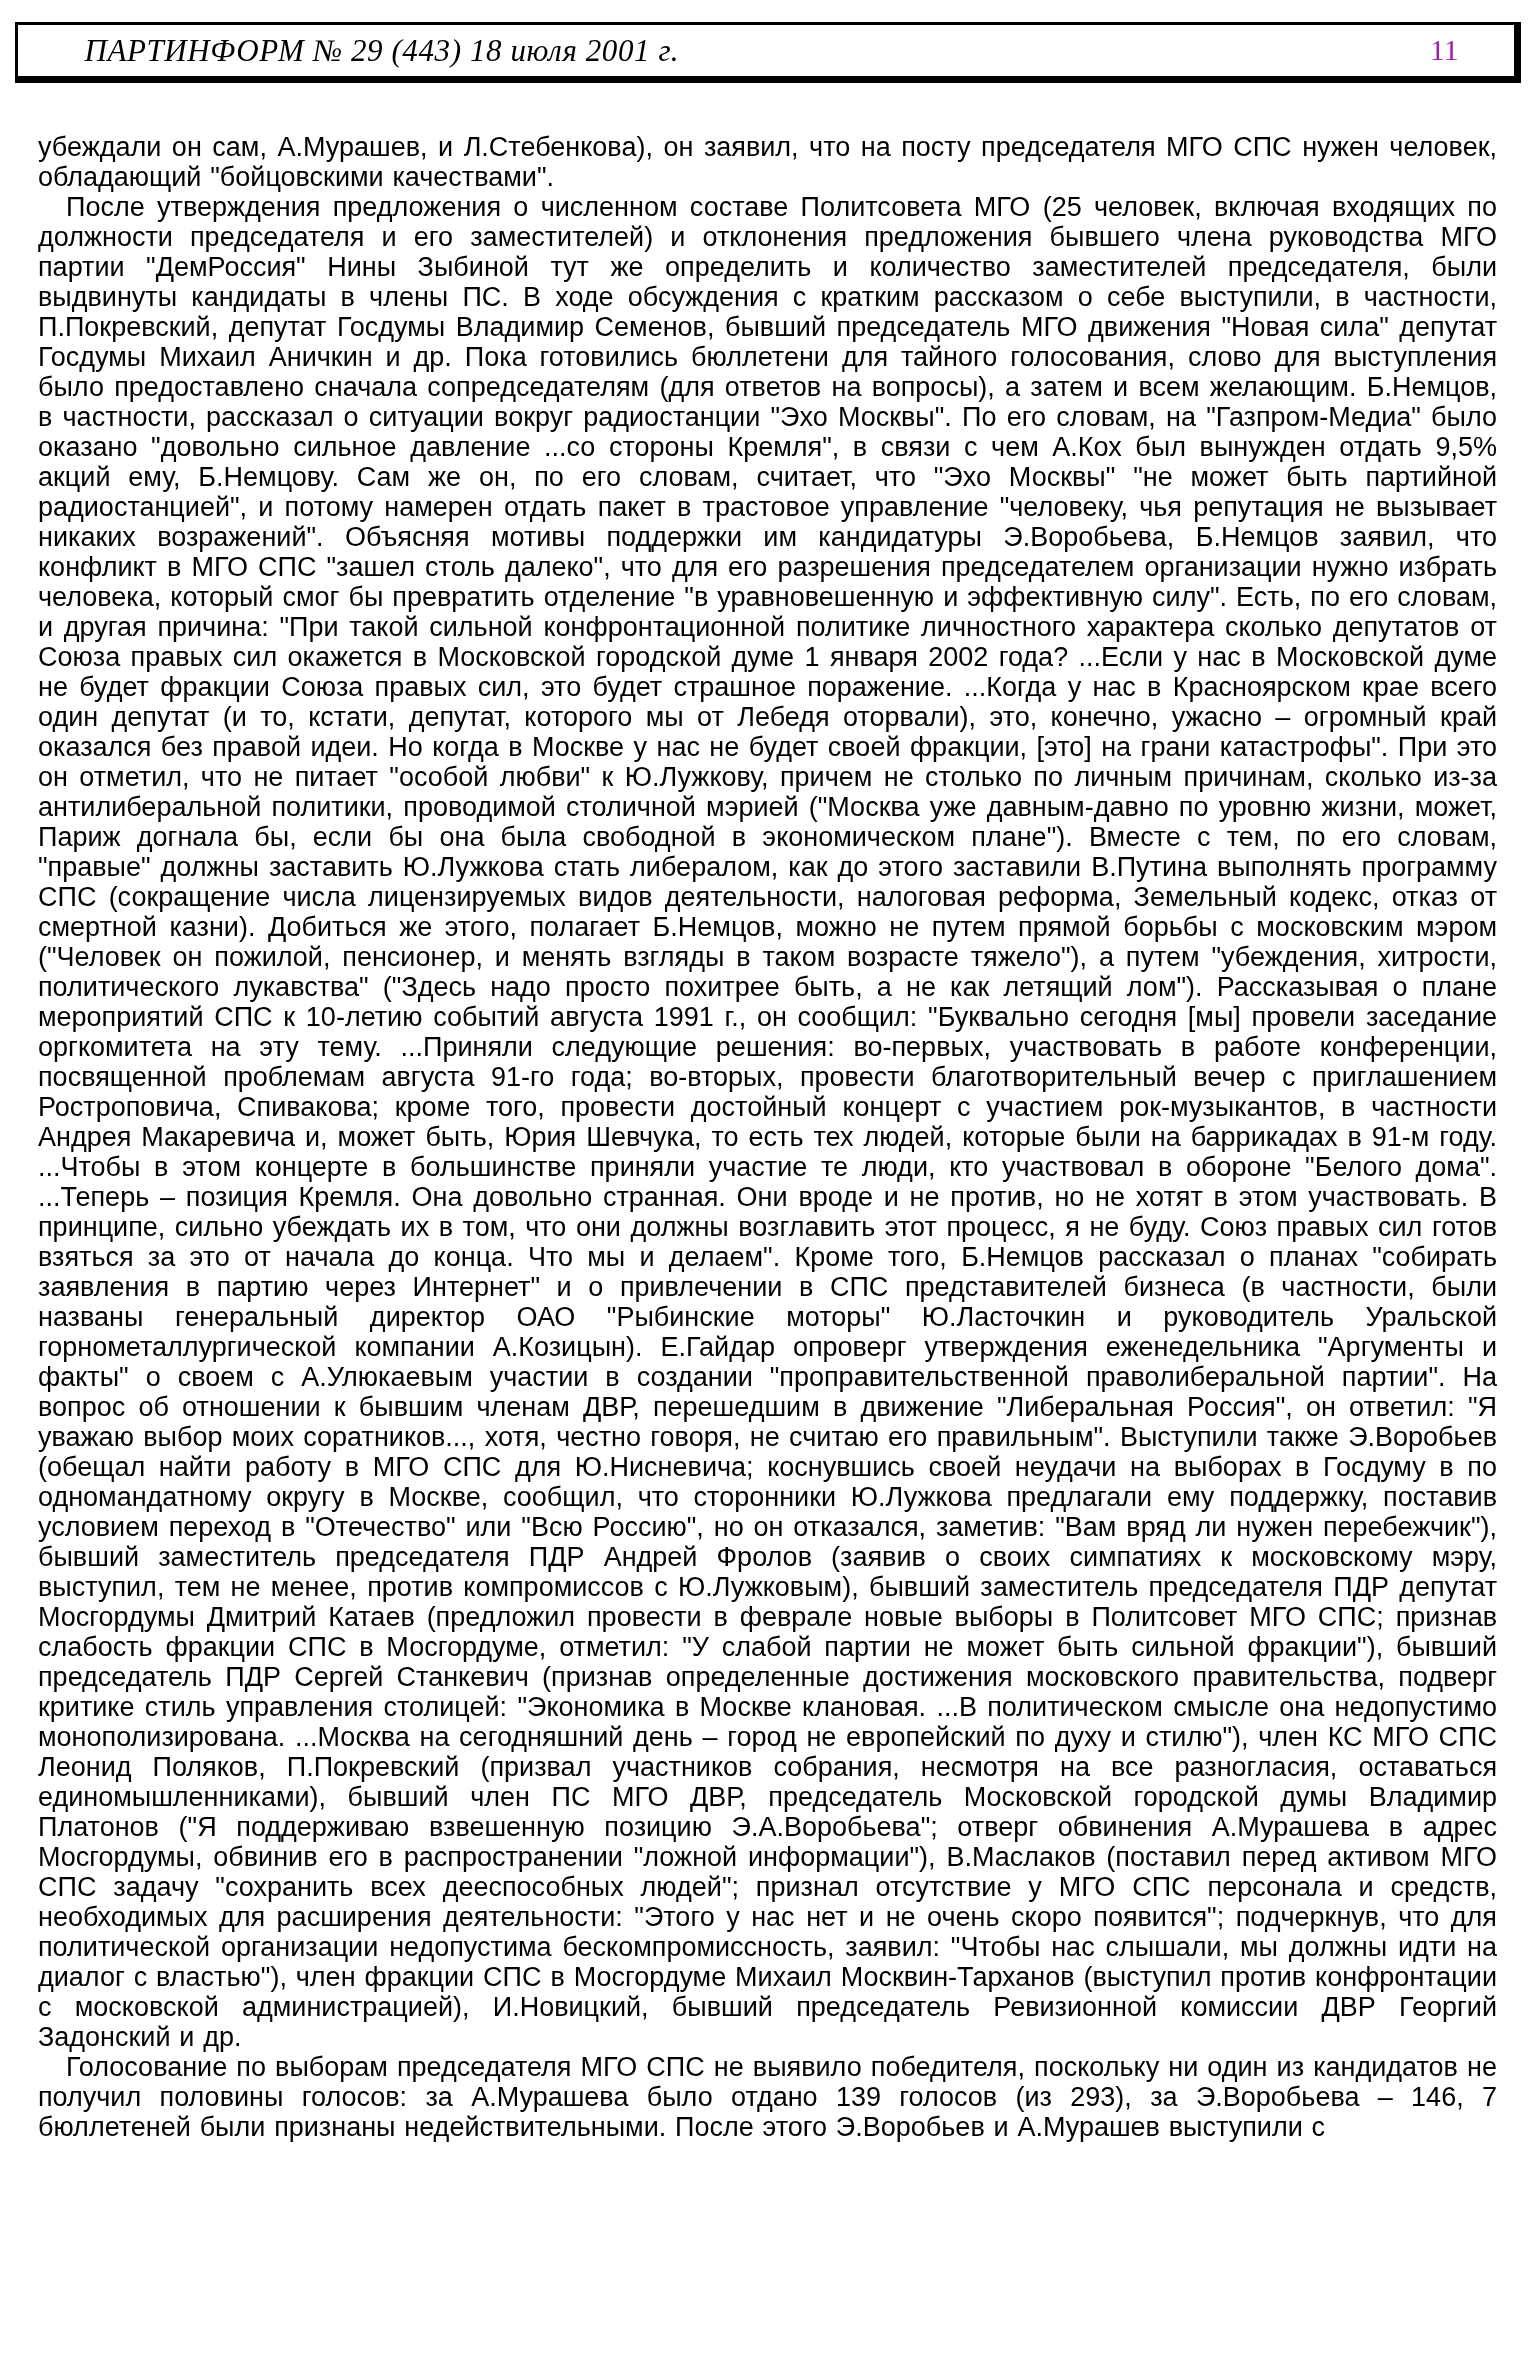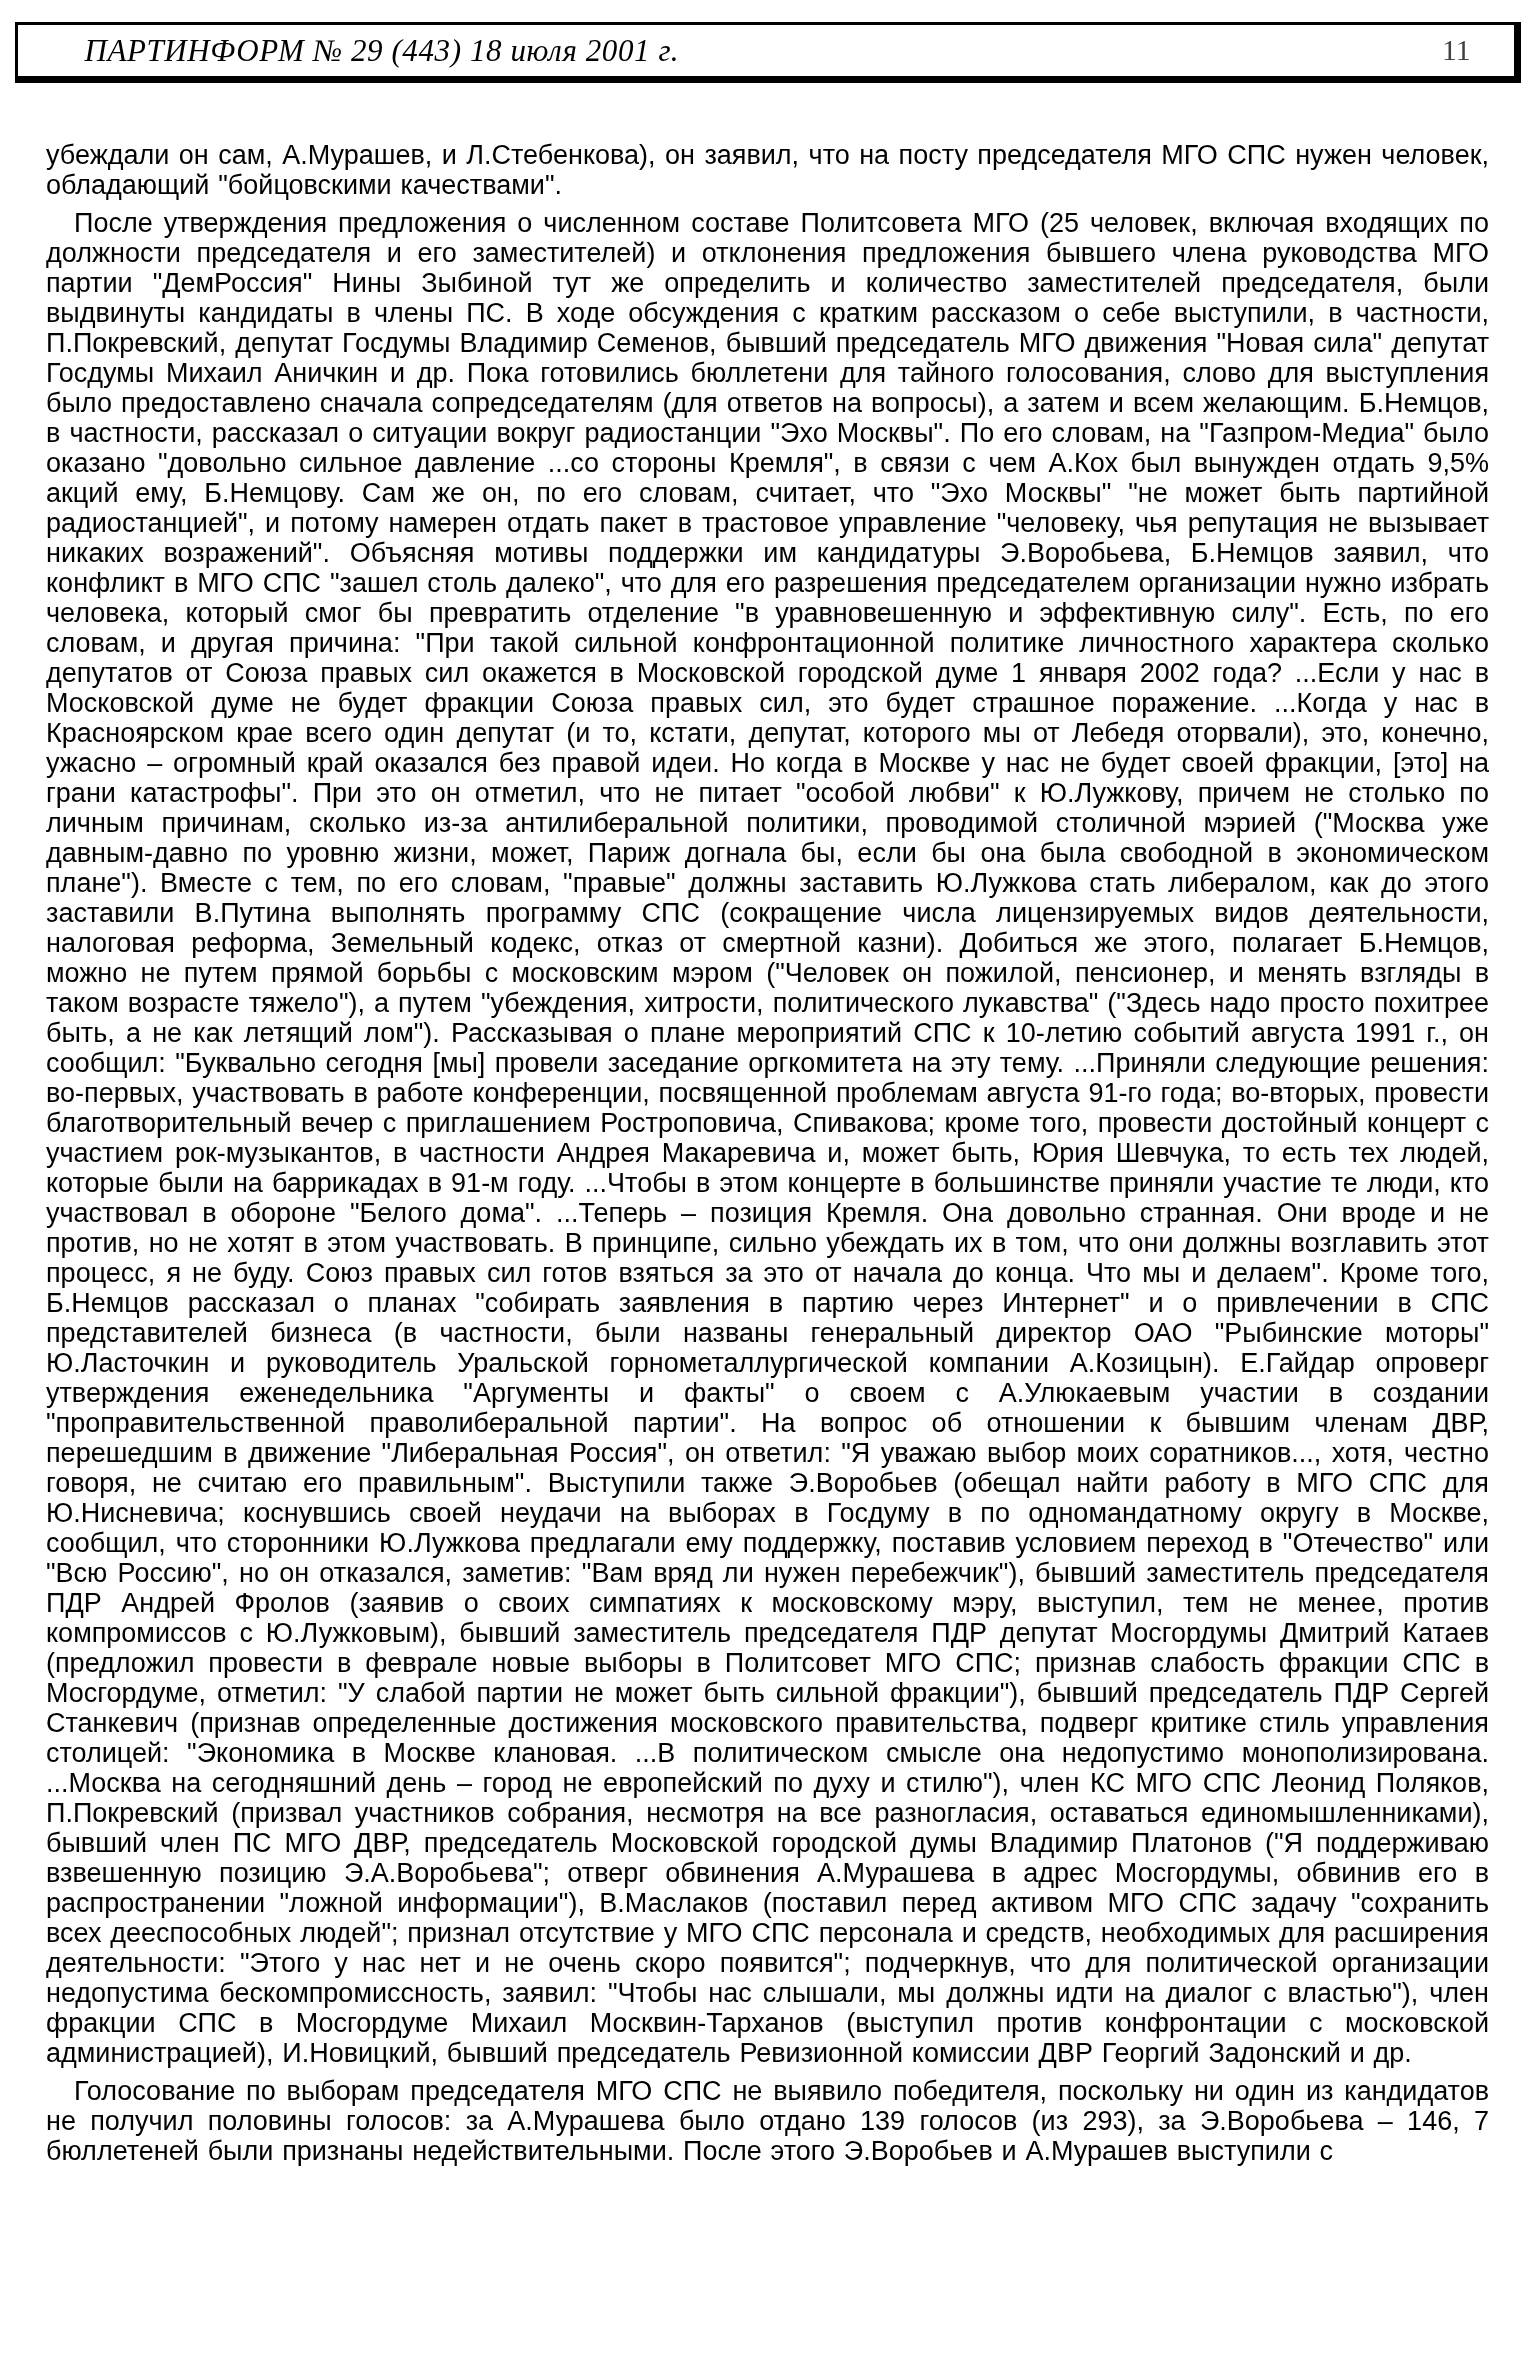--- a/index.html
+++ b/index.html
@@ -31,38 +31,38 @@
     font-size: 31px;
     letter-spacing: 0.6px;
     padding-left: 18px;
     color: #000000;
     white-space: nowrap;
     margin-left: 48px;
   }
   .header-page {
     font-family: "Liberation Serif", serif;
     font-size: 29.5px;
-    padding-right: 44px;
-    color: #404040;
+    padding-right: 56px;
+    color: #a21caf;
   }
   .body-text {
     position: absolute;
     left: 38px;
     top: 132px;
     width: 1459px;
     font-family: "Liberation Sans", sans-serif;
     font-size: 27px;
     line-height: 30px;
     text-align: justify;
     color: #000000;
     word-spacing: 1.3px;
   }
   .body-text p {
     text-indent: 28px;
-    margin: 8px;
+    margin: 0;
   }
   .body-text p.no-indent {
     text-indent: 0;
   }
 </style>
 </head>
 <body>
 
 <div class="page">
 

